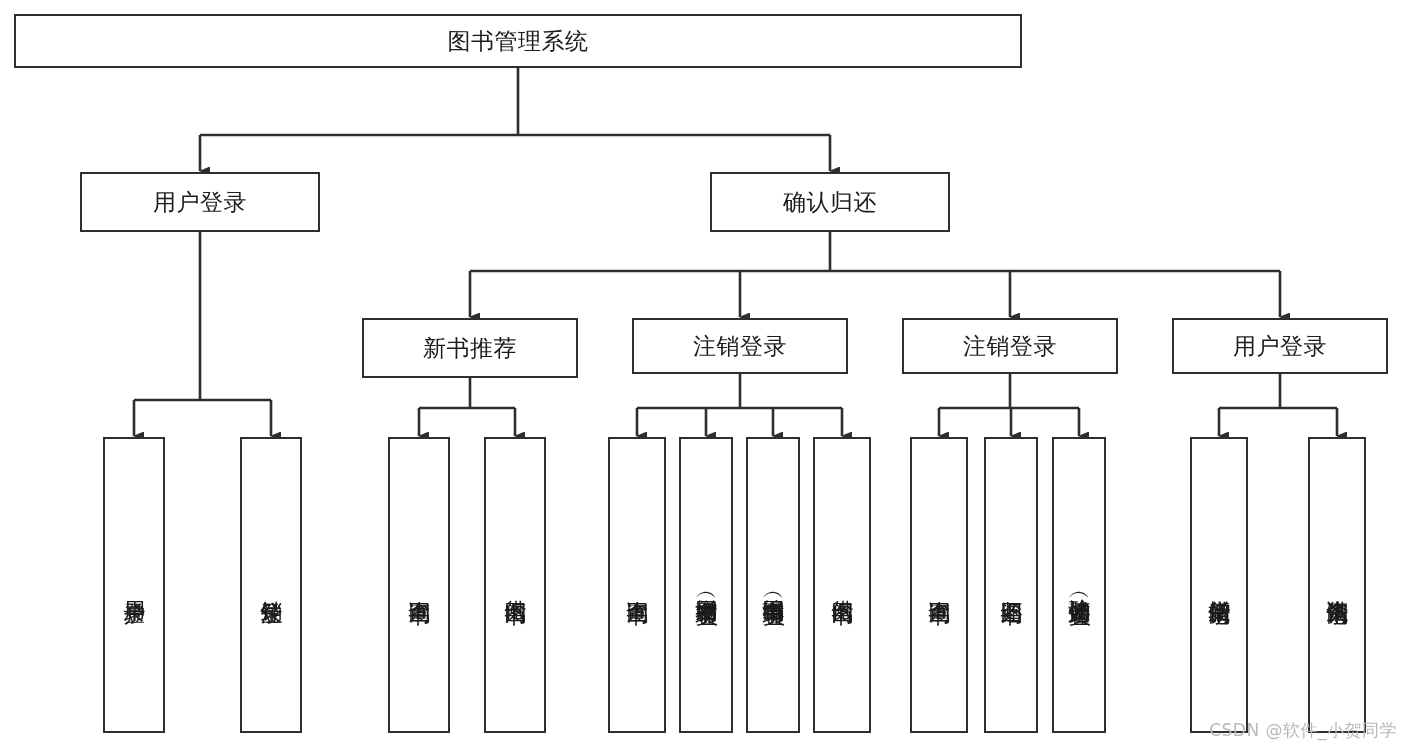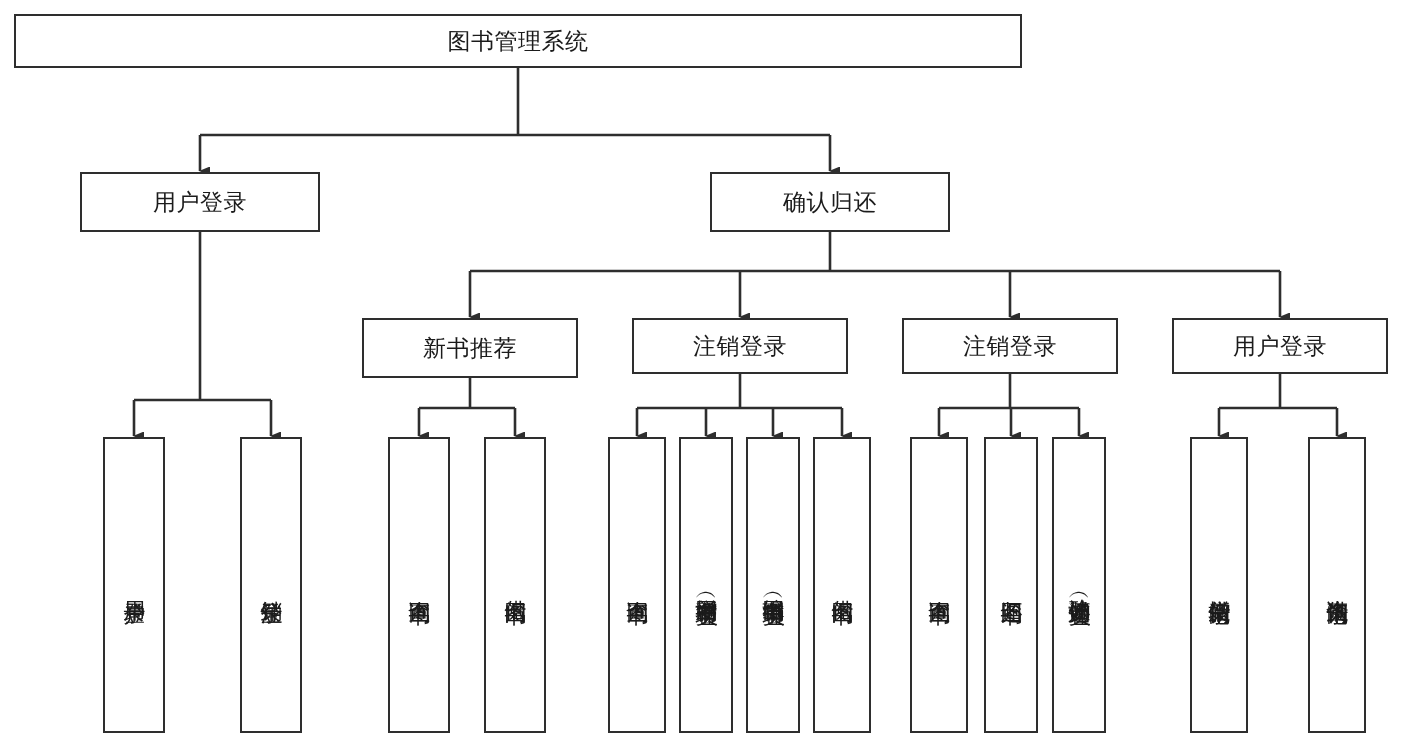--- a/index.html
+++ b/index.html
@@ -177,14 +177,15 @@
         <span class="label">确认归还（管理员）</span>
       </div>
       <div class="node vert" style="left: 1190px; top: 437px; width: 58px; height: 296px;">
         <span class="label">新增借阅记录</span>
       </div>
       <div class="node vert" style="left: 1308px; top: 437px; width: 58px; height: 296px;">
         <span class="label">查询借阅记录</span>
       </div>
     </div>
 
+  <div id="watermark">CSDN @软件_小贺同学</div>
 
 </div>
 
 </body></html>

